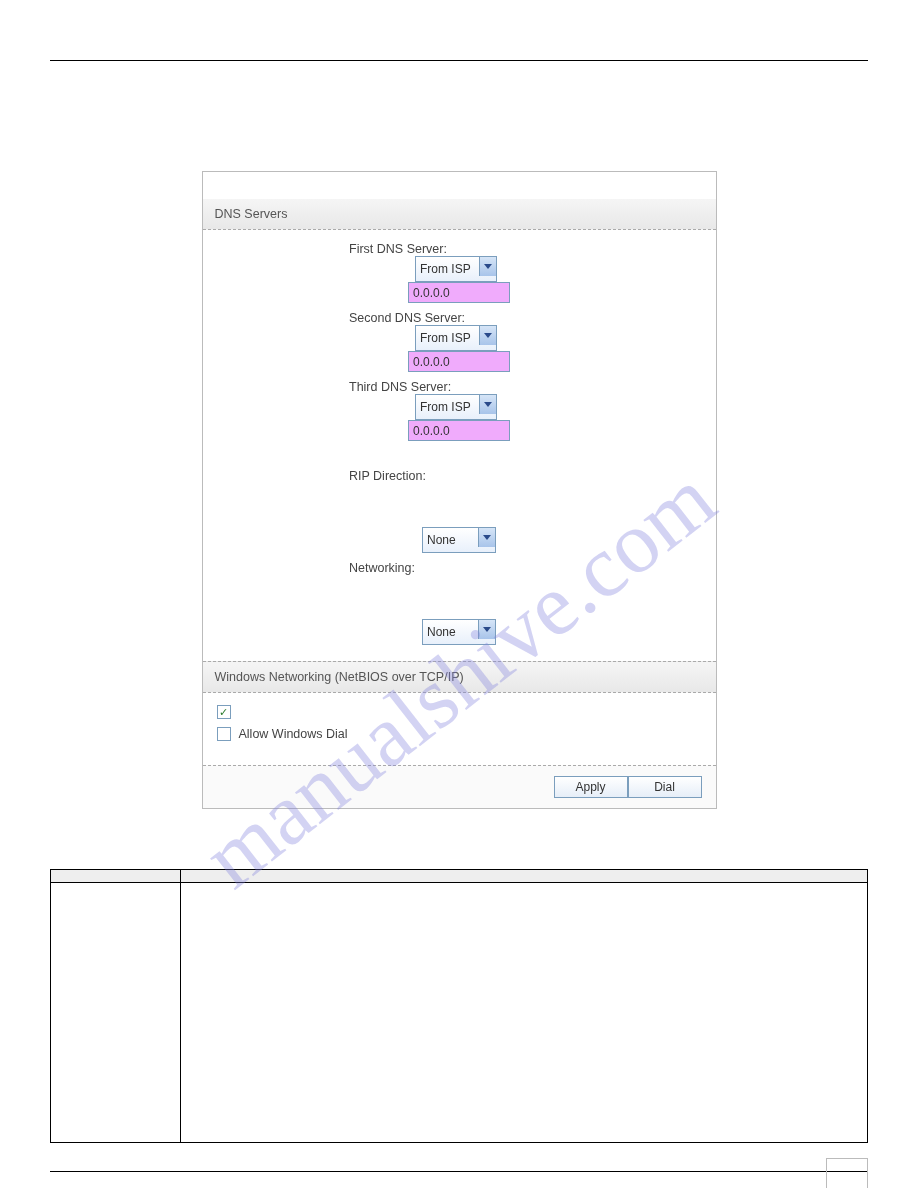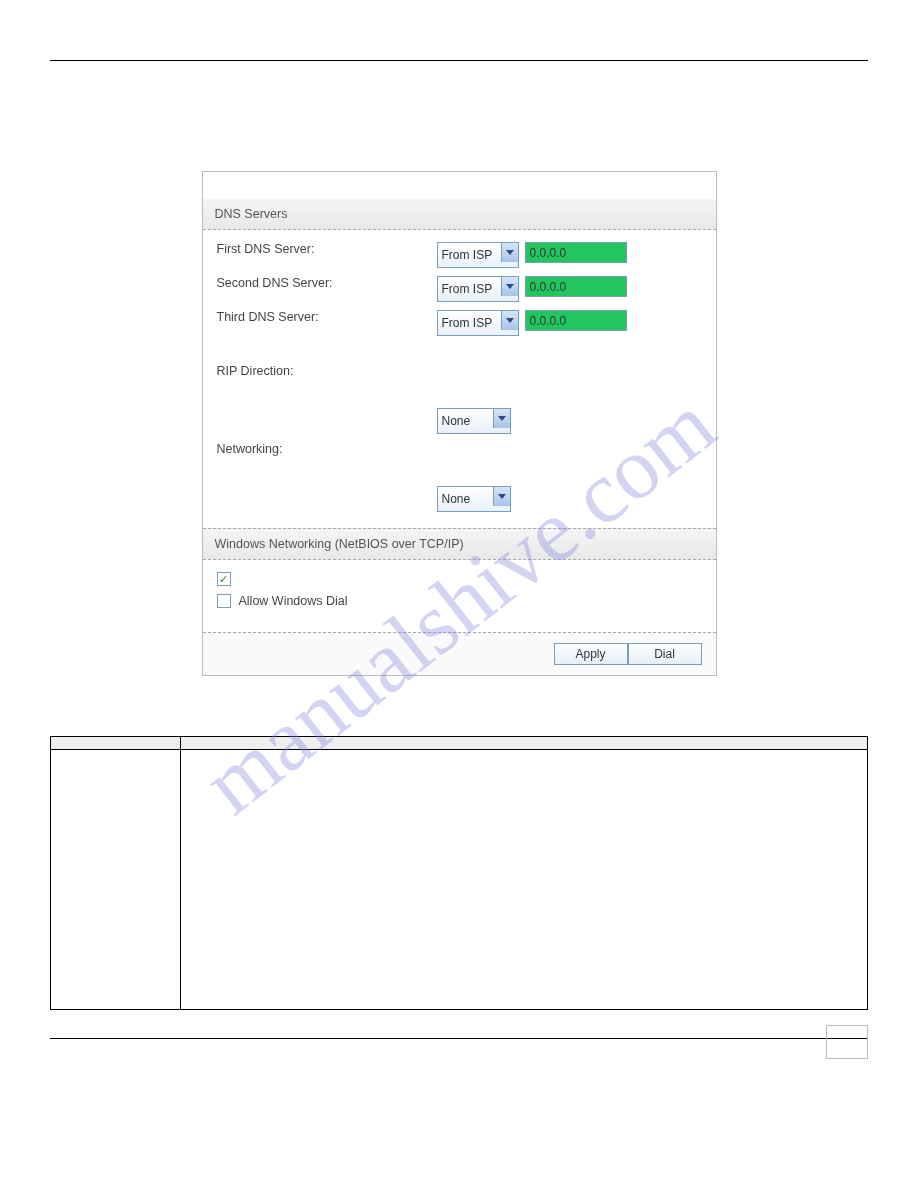--- a/index.html
+++ b/index.html
@@ -24,21 +24,23 @@
     border-top: 1px dashed #aaa;
     border-bottom: 1px dashed #aaa;
     padding: 8px 12px;
     font-weight: normal;
     color: #555;
   }
   .section-header:first-child { border-top: none; margin-top: 27px; }
   .section-body { padding: 12px 14px 16px 14px; }
   .field-row {
     display: flex;
+    align-items: center;
     margin-bottom: 8px;
+    flex-direction: column;
   }
   .field-row:last-child { margin-bottom: 0; }
   .field-label { width: 220px; color: #444; }
   .select {
     border: 1px solid #7b9ebd;
     background: linear-gradient(#fff, #e8f0fb);
     padding: 12px 4px;
     font-size: 12px;
     height: 21px;
     display: inline-flex;
@@ -57,21 +59,21 @@
     display: flex; align-items: center; justify-content: center;
   }
   .caret {
     width: 0; height: 0;
     border-left: 4px solid transparent;
     border-right: 4px solid transparent;
     border-top: 5px solid #2a4a8a;
   }
   .input {
     border: 1px solid #7b9ebd;
-    background: #22c55e;
+    background: #f0abfc;
     padding: 2px 4px;
     font-size: 12px;
     height: 21px;
     width: 102px;
     color: #333;
   }
   .check-row {
     display: flex;
     align-items: center;
     margin-bottom: 8px;

